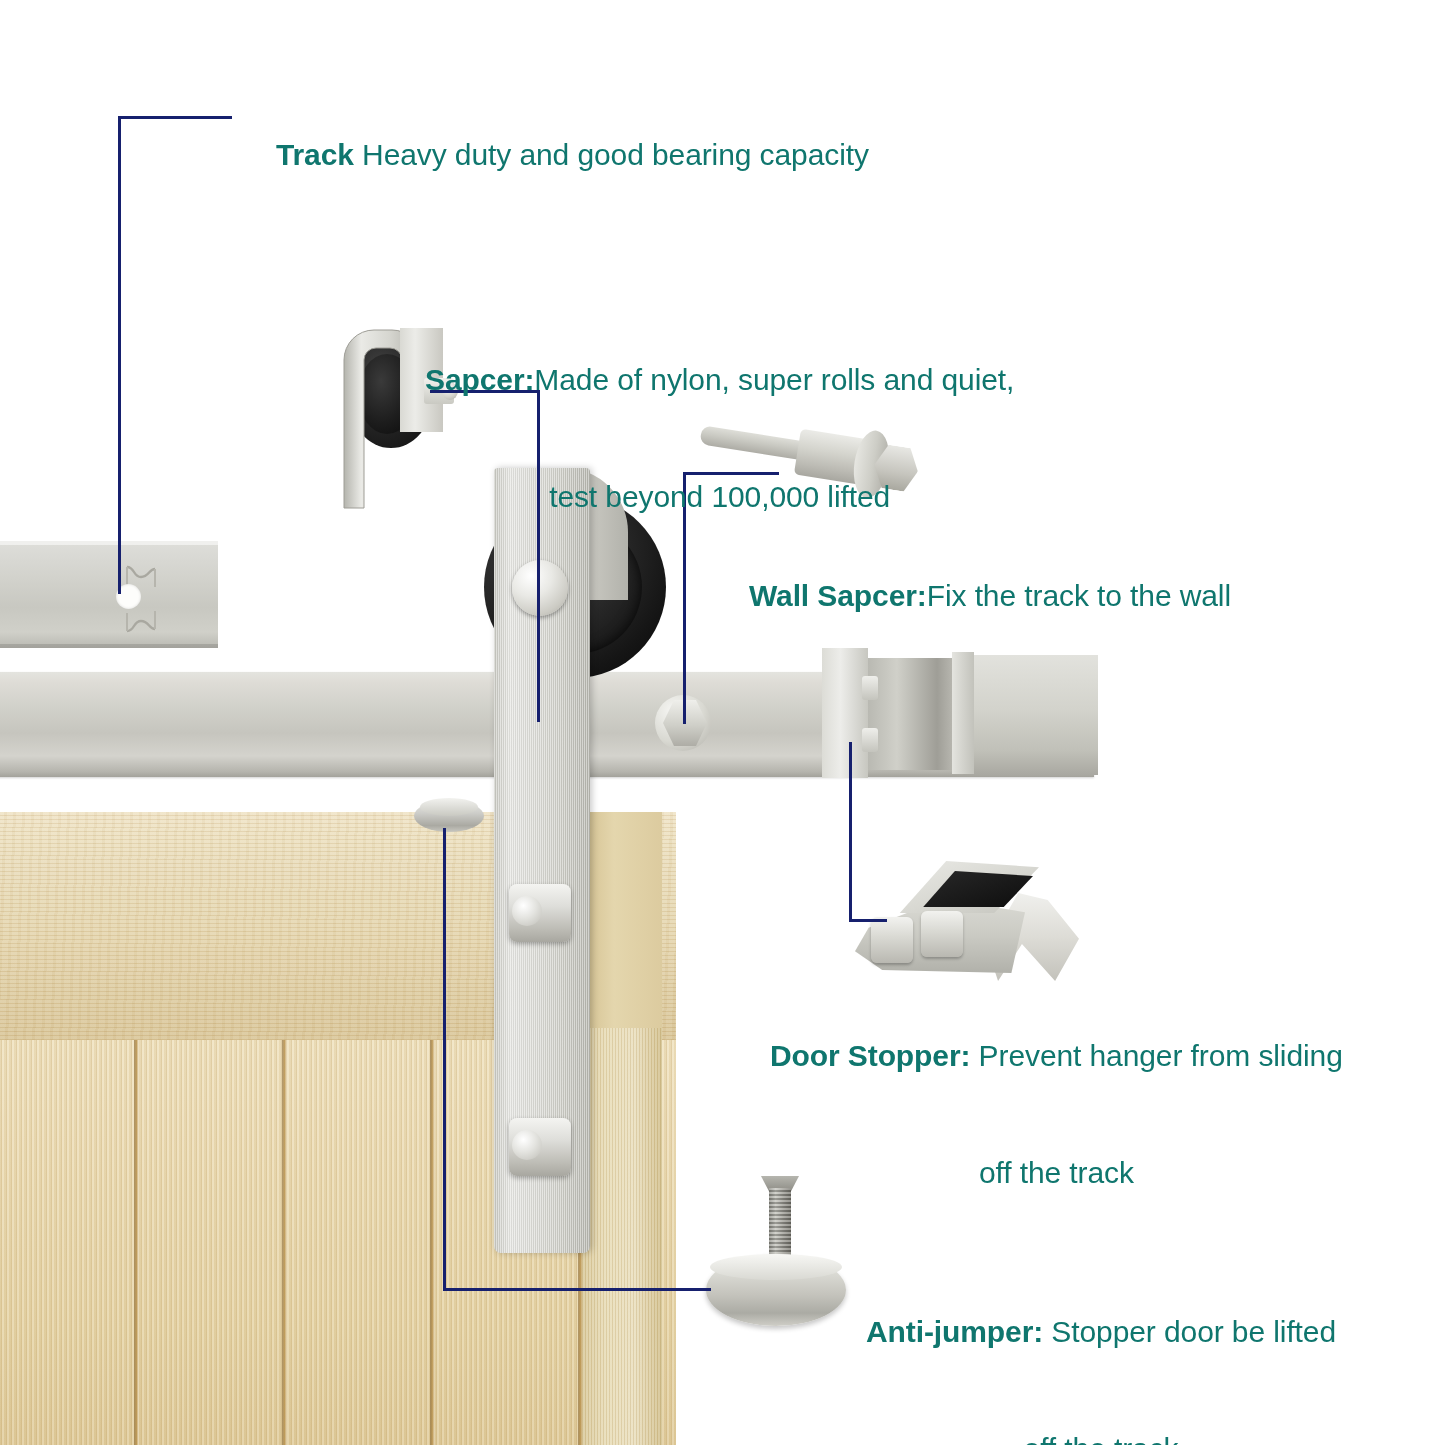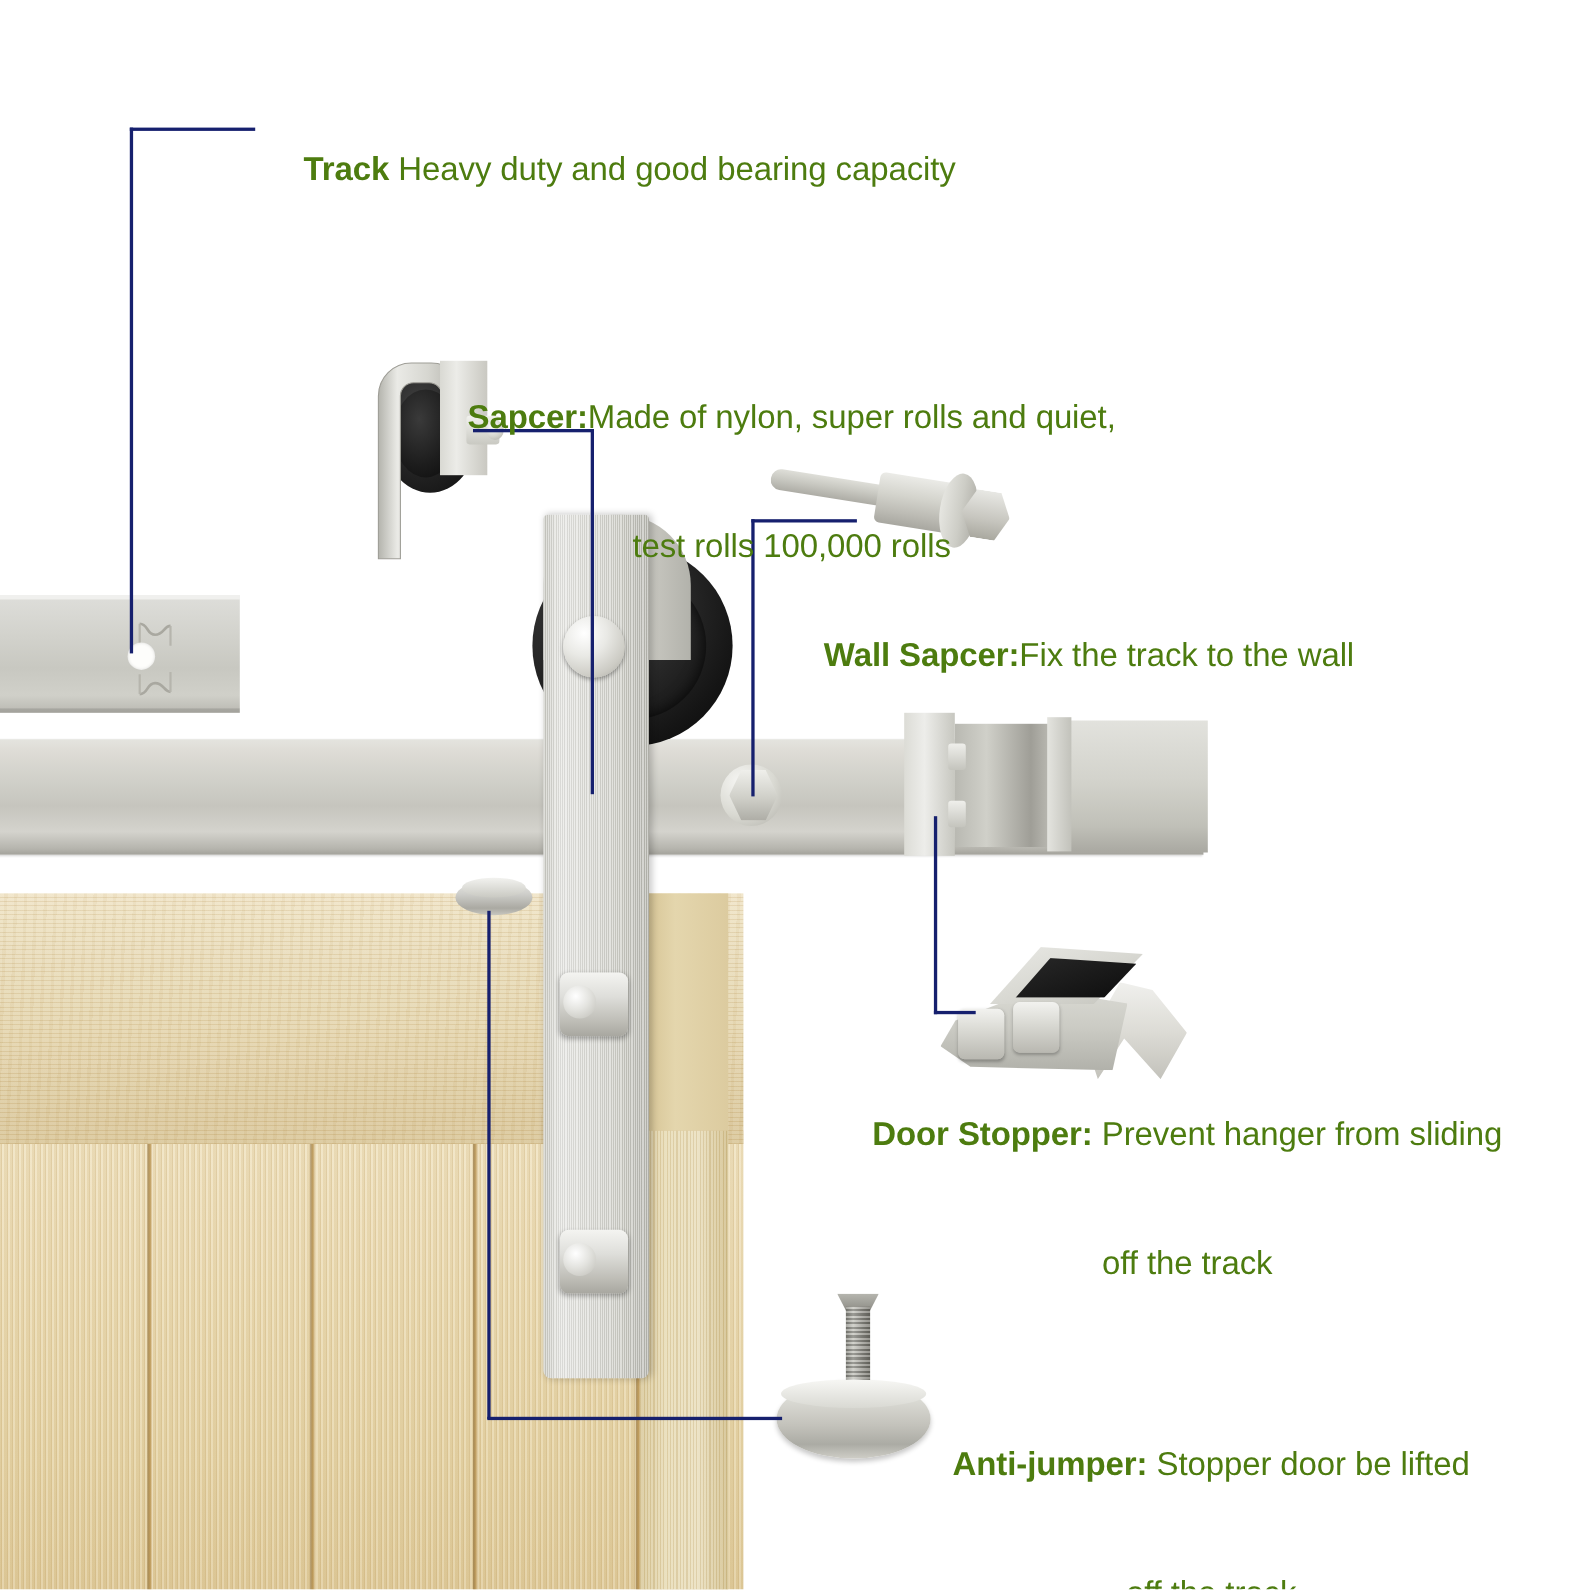--- a/index.html
+++ b/index.html
@@ -1,20 +1,20 @@
 <!DOCTYPE html>
 <html><head>
 <meta charset="utf-8">
 <style>
   html,body{margin:0;padding:0;background:#ffffff;}
   body{font-family:"Liberation Sans",sans-serif;}
   #stage{position:relative;width:1445px;height:1445px;background:#ffffff;overflow:hidden;}
 
   
-  .callout{position:absolute;color:#4d7c0f;font-family:"Liberation Sans",sans-serif;
+  .callout{position:absolute;color:#0f766e;font-family:"Liberation Sans",sans-serif;
            font-size:30px;line-height:1.30;white-space:pre;letter-spacing:-0.1px;}
   .callout .lbl{font-weight:bold;}
   .callout.ctr{text-align:center;}
 
   
   .ld{position:absolute;background:#16206e;}
   .ldh{height:3px;}
   .ldv{width:3px;}
   .brush{
     background-image:repeating-linear-gradient(90deg,rgba(255,255,255,.42) 0 1px,rgba(0,0,0,.05) 1px 2px,rgba(255,255,255,.14) 2px 3px);
@@ -291,28 +291,28 @@
 
   <div class="ld ldv" style="left:443px;top:828px;height:462px"></div>
   <div class="ld ldh" style="left:443px;top:1288px;width:268px"></div>
 
   <div class="callout" style="left:243px;top:96px;">
     <span class="lbl">Track</span><span> Heavy duty and good bearing capacity</span>
   </div>
 
   <div class="callout ctr" style="left:425px;top:282px;">
     <div><span class="lbl">Sapcer:</span><span>Made of nylon, super rolls and quiet,</span></div>
-    <div>test rolls 100,000 rolls</div>
+    <div>test beyond 100,000 lifted</div>
   </div>
 
   <div class="callout" style="left:716px;top:537px;">
     <span class="lbl">Wall Sapcer:</span><span>Fix the track to the wall</span>
   </div>
 
-  <div class="callout ctr" style="left:770px;top:934px;margin-left:23px;">
+  <div class="callout ctr" style="left:770px;top:958px;">
     <div><span class="lbl">Door Stopper:</span><span> Prevent hanger from sliding</span></div>
     <div>off the track</div>
   </div>
 
   <div class="callout ctr" style="left:866px;top:1234px;">
     <div><span class="lbl">Anti-jumper:</span><span> Stopper door be lifted</span></div>
     <div>off the track</div>
   </div>
 
 </div>

